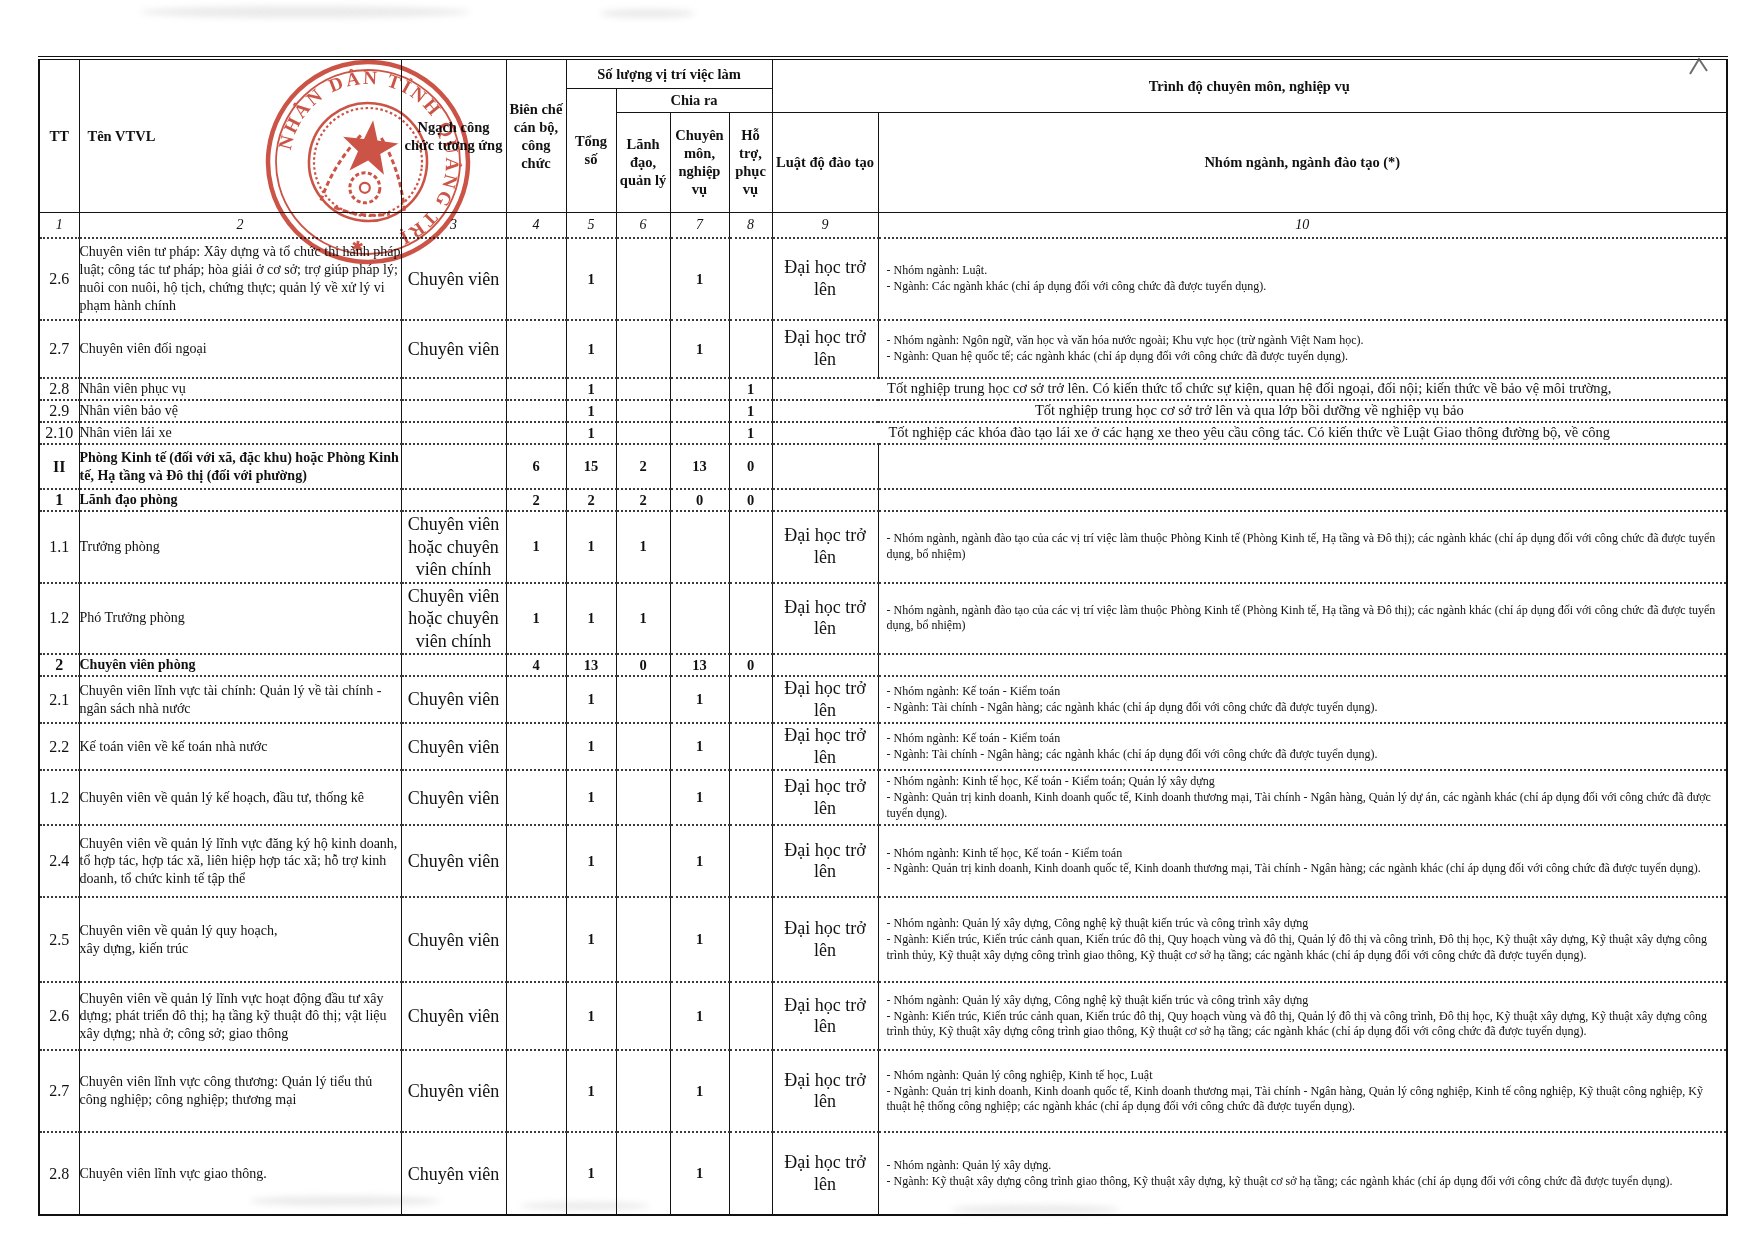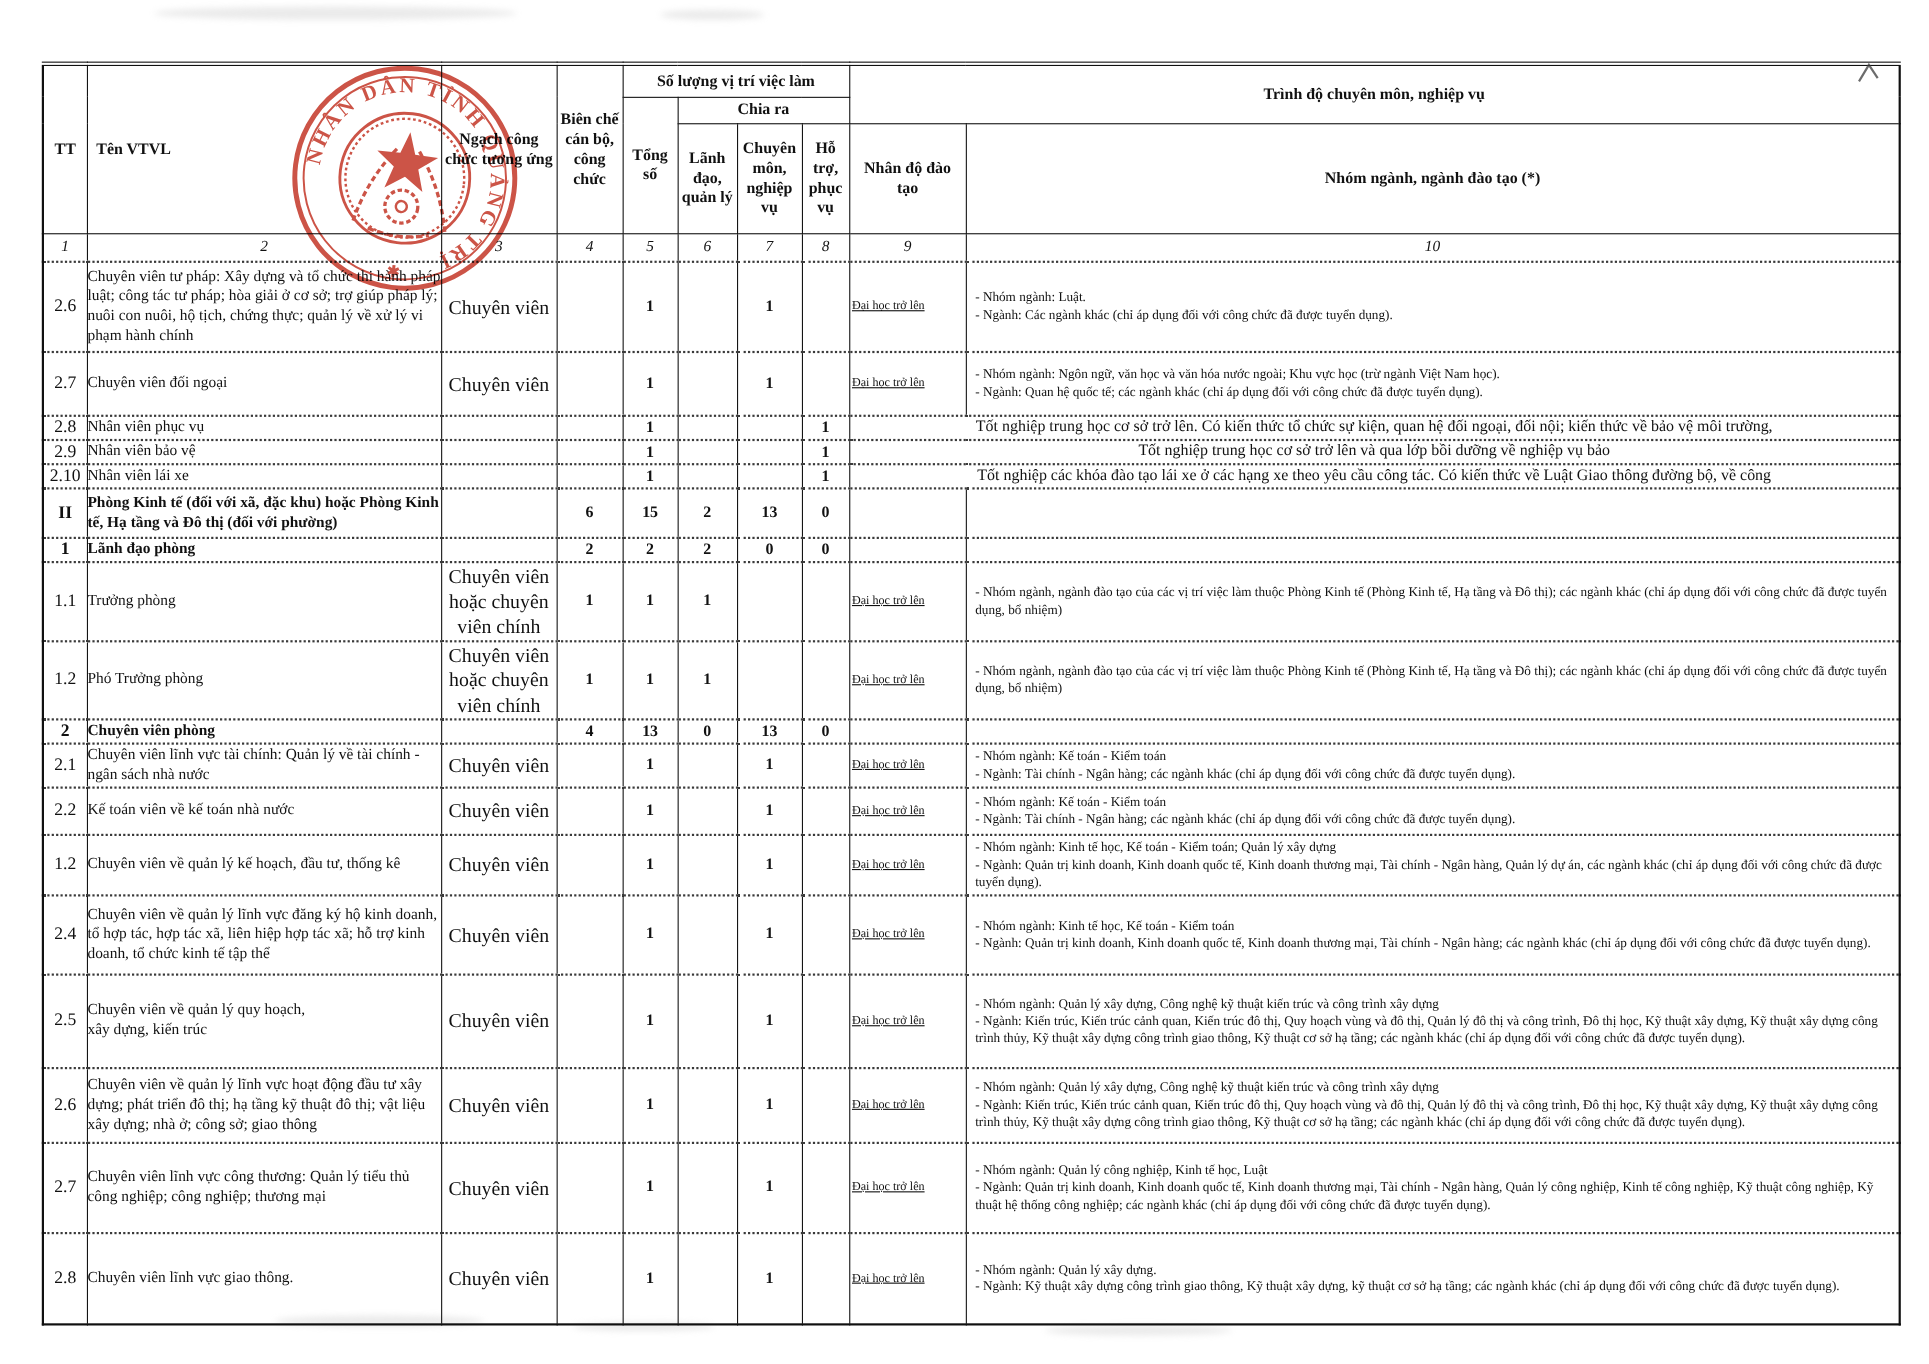--- a/index.html
+++ b/index.html
@@ -24,21 +24,21 @@
   thead th.ten-h { text-align:left; padding-left:8px; }
   tr.numrow td {
     border-top:1.7px solid #141414; border-bottom:2px dotted #3a3a3a;
     font-style:italic; font-size:14px; text-align:center; padding:2px 0;
   }
   tbody td { border-top:2px dotted #3a3a3a; vertical-align:middle; }
   td.tt { text-align:center; font-size:16px; padding:1px; }
   td.nm { font-size:14px; line-height:1.28; padding:1px 0; text-align:left; white-space:pre-line; }
   td.rk { font-size:18px; text-align:center; line-height:1.25; padding:1px 2px; }
   td.n  { font-size:14.5px; font-weight:bold; text-align:center; }
-  td.lv { font-size:11px; text-align:left; line-height:1.2; padding:1px 2px;text-decoration:underline; }
+  td.lv { font-size:18px; text-align:center; line-height:1.2; padding:1px 2px; }
   td.fd { font-size:12px; line-height:1.3; padding:2px 8px; text-align:left; white-space:pre-line; }
   td.mg { font-size:14.5px; line-height:1.2; padding:1px 8px; text-align:center; }
   td.mgc{ text-align:center; }
   tr.sec td.nm, tr.sec td.tt { font-weight:bold; }
   
   .stamp {
     position:absolute; left:262px; top:56px; width:212px; height:212px;
     opacity:.82; mix-blend-mode:multiply; transform:rotate(7deg);
     pointer-events:none;
   }
@@ -77,21 +77,21 @@
       <th colspan="2" rowspan="2">Trình độ chuyên môn, nghiệp vụ</th>
     </tr>
     <tr style="height:24px;">
       <th rowspan="2">Tổng số</th>
       <th colspan="3">Chia ra</th>
     </tr>
     <tr style="height:100px;font-family:Liberation Serif, serif;">
       <th>Lãnh đạo, quản lý</th>
       <th>Chuyên môn, nghiệp vụ</th>
       <th>Hỗ trợ, phục vụ</th>
-      <th>Nhân độ đào tạo</th>
+      <th>Luật độ đào tạo</th>
       <th>Nhóm ngành, ngành đào tạo (*)</th>
     </tr>
   </thead>
   <tbody>
     <tr class="numrow" style="height:26px;">
       <td>1</td>
       <td>2</td>
       <td>3</td>
       <td>4</td>
       <td>5</td>

